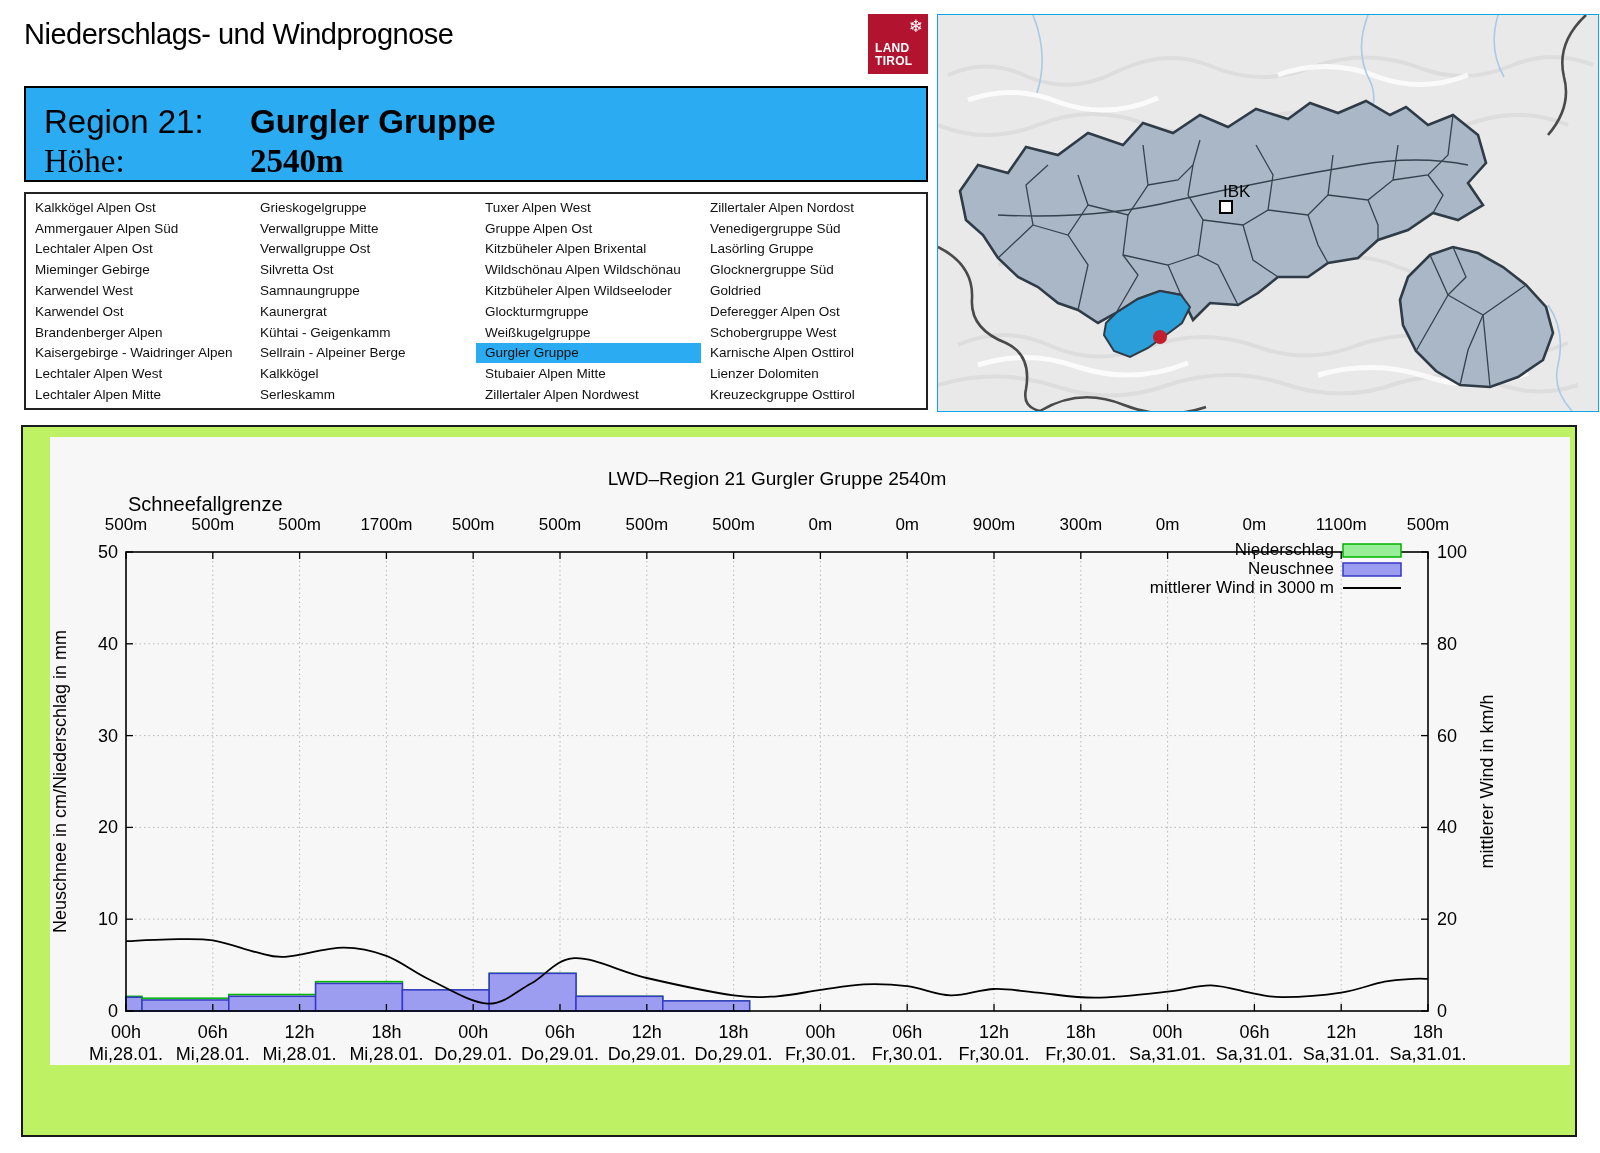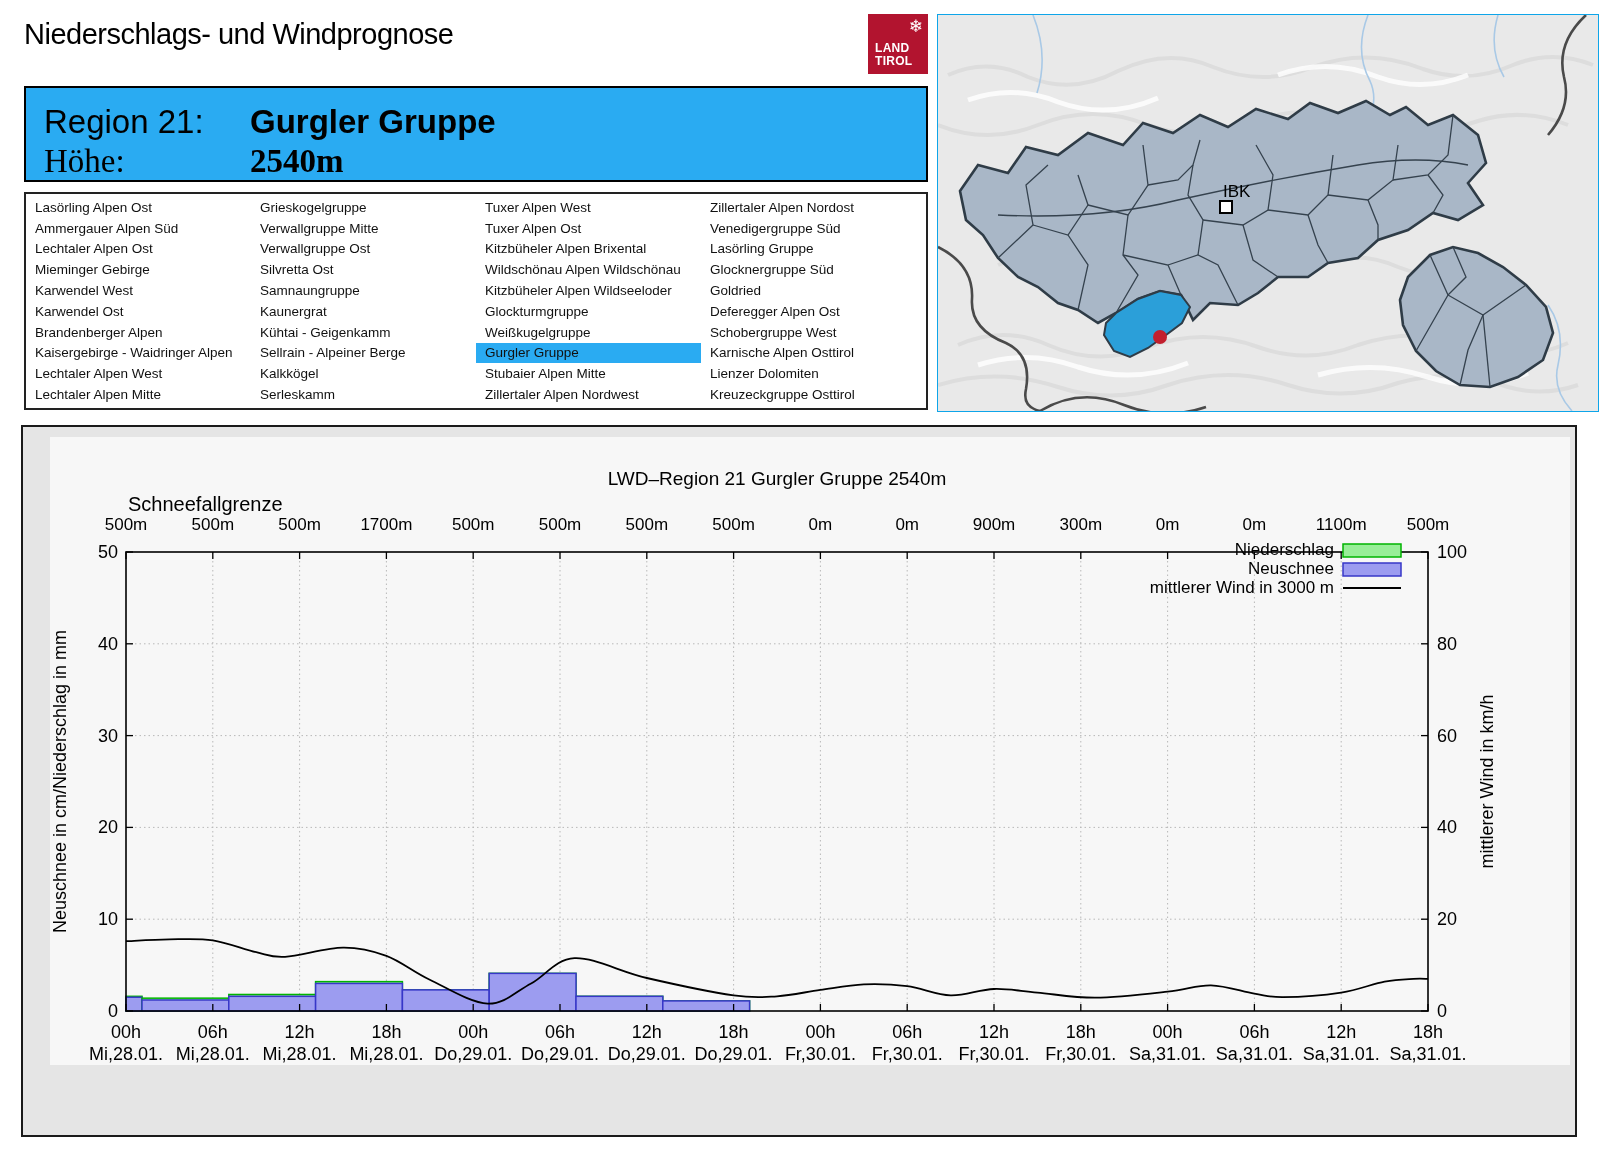--- a/index.html
+++ b/index.html
@@ -23,21 +23,21 @@
     display:grid;grid-template-columns:repeat(4,1fr);padding:3px 0;}
   .rcol{display:flex;flex-direction:column;}
   .rcell{flex:1;display:flex;align-items:center;padding-left:9px;font-size:13.5px;white-space:nowrap;color:#111;}
   .rcell.sel{background:#2AABF2;}
 
   
   #map-box{left:937px;top:14px;width:660px;height:396px;border:1px solid #0ea5e9;background:#0ea5e9;}
   #map-box svg{display:block;}
 
   
-  #chart-panel{left:21px;top:425px;width:1556px;height:712px;border:2px solid #1a1a1a;box-sizing:border-box;background:#e5e5e5;}
+  #chart-panel{left:21px;top:425px;width:1556px;height:712px;border:2px solid #1a1a1a;box-sizing:border-box;background:#bef264;}
   #chart-svg{position:absolute;left:0;top:0;}
   #geosphere{position:absolute;left:30px;top:18px;width:92px;text-align:center;}
   #geosphere .gs-name{font-size:14px;font-weight:bold;color:#1d5163;letter-spacing:.2px;}
   #geosphere .gs-sub{font-size:12.5px;color:#548795;}
 </style>
 </head>
 <body>
 
 <div id="page-title" class="abs">Niederschlags- und Windprognose</div>
 <div id="tirol-logo" class="abs">
@@ -52,21 +52,21 @@
     <span class="rb-val">Gurgler Gruppe</span>
   </div>
   <div id="rb2" class="rb-row">
     <span>Höhe:</span>
     <span class="rb-val">2540m</span>
   </div>
 </div>
 
 <div id="region-list" class="abs">
     <div class="rcol">
-      <div class="rcell">Lasörling Alpen Ost</div>
+      <div class="rcell">Kalkkögel Alpen Ost</div>
       <div class="rcell">Ammergauer Alpen Süd</div>
       <div class="rcell">Lechtaler Alpen Ost</div>
       <div class="rcell">Mieminger Gebirge</div>
       <div class="rcell">Karwendel West</div>
       <div class="rcell">Karwendel Ost</div>
       <div class="rcell">Brandenberger Alpen</div>
       <div class="rcell">Kaisergebirge - Waidringer Alpen</div>
       <div class="rcell">Lechtaler Alpen West</div>
       <div class="rcell">Lechtaler Alpen Mitte</div>
     </div>
@@ -77,21 +77,21 @@
       <div class="rcell">Silvretta Ost</div>
       <div class="rcell">Samnaungruppe</div>
       <div class="rcell">Kaunergrat</div>
       <div class="rcell">Kühtai - Geigenkamm</div>
       <div class="rcell">Sellrain - Alpeiner Berge</div>
       <div class="rcell">Kalkkögel</div>
       <div class="rcell">Serleskamm</div>
     </div>
     <div class="rcol">
       <div class="rcell">Tuxer Alpen West</div>
-      <div class="rcell">Tuxer Alpen Ost</div>
+      <div class="rcell">Gruppe Alpen Ost</div>
       <div class="rcell">Kitzbüheler Alpen Brixental</div>
       <div class="rcell">Wildschönau Alpen Wildschönau</div>
       <div class="rcell">Kitzbüheler Alpen Wildseeloder</div>
       <div class="rcell">Glockturmgruppe</div>
       <div class="rcell">Weißkugelgruppe</div>
       <div class="rcell sel">Gurgler Gruppe</div>
       <div class="rcell">Stubaier Alpen Mitte</div>
       <div class="rcell">Zillertaler Alpen Nordwest</div>
     </div>
     <div class="rcol">

